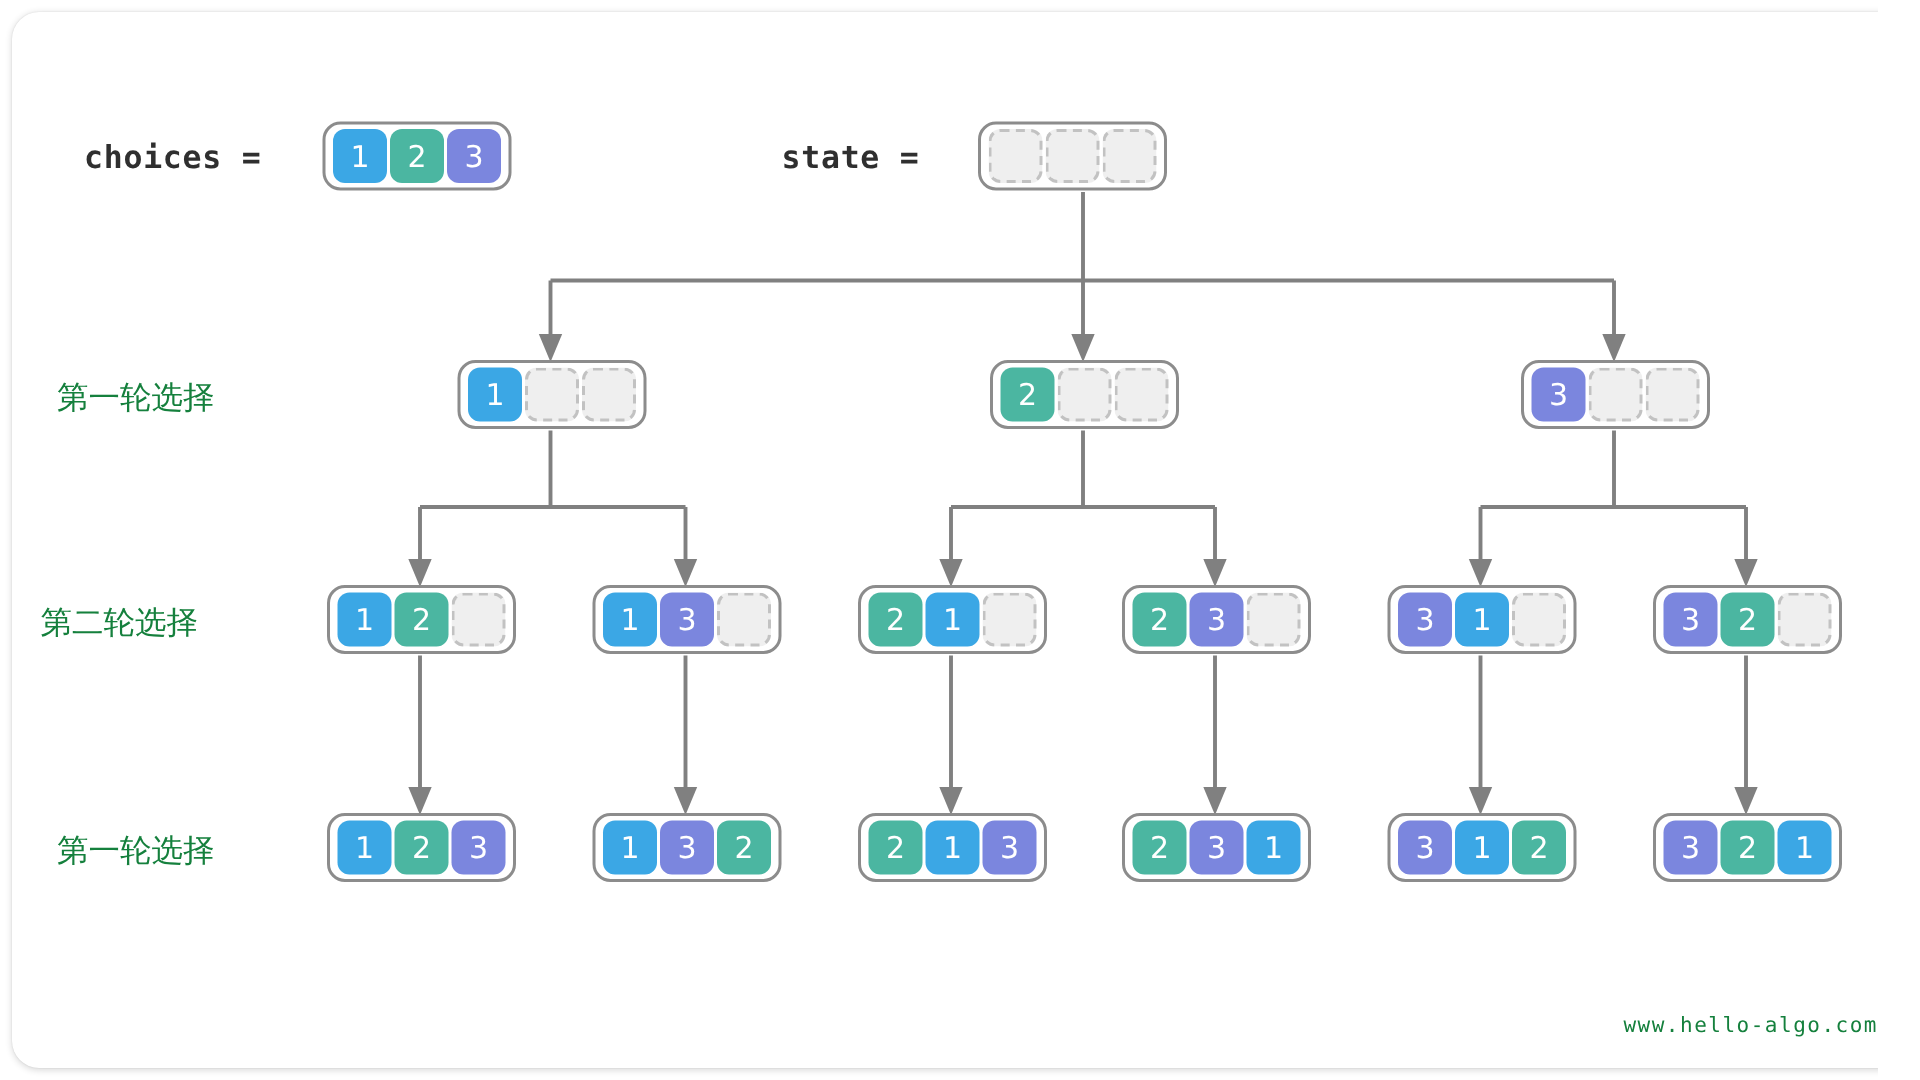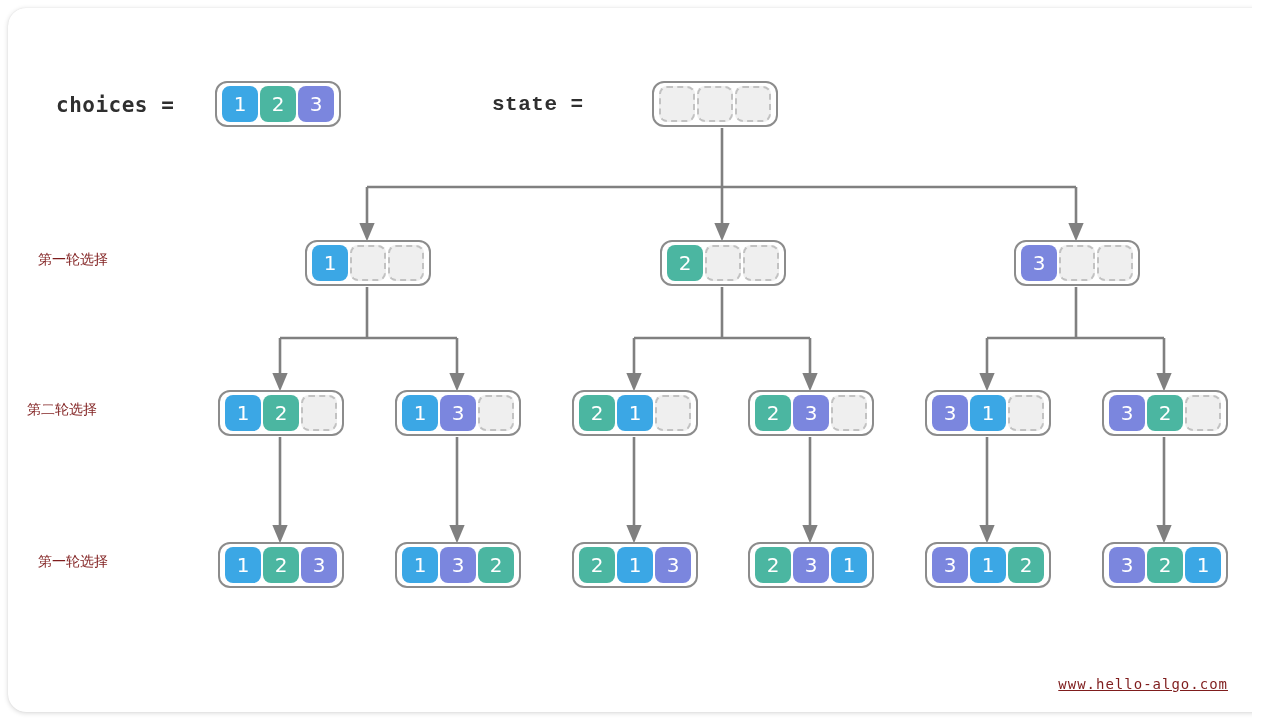--- a/index.html
+++ b/index.html
@@ -49,34 +49,33 @@
     font-family: "DejaVu Sans Mono", "Liberation Mono", monospace;
     font-weight: bold;
     font-size: 21px;
     color: #2f2f2f;
     white-space: nowrap;
     letter-spacing: 0.5px;
   }
   .row-label {
     position: absolute;
     font-family: "DejaVu Sans", "Liberation Sans", sans-serif;
-    font-size: 14px;
-    color: #7f1d1d;
+    font-size: 21px;
+    color: #15803d;
     white-space: nowrap;
   }
   .watermark {
     position: absolute;
-    right: 52px;
+    right: 28px;
     bottom: 28px;
     font-family: "DejaVu Sans Mono", "Liberation Mono", monospace;
     font-size: 14px;
-    color: #7f1d1d;
+    color: #15803d;
     letter-spacing: 1px;
     white-space: nowrap;
-    text-decoration: underline;
   }
 
   
   .array {
     position: absolute;
     display: flex;
     align-items: center;
     padding: 4px;
     border: 2px solid #8c8c8c;
     border-radius: 12px;
@@ -154,21 +153,21 @@
     </svg>
 
     <div class="mono-label" style="left:56px; top:93px;">choices  =</div>
 
     <div class="array" id="root-choices" style="left:215px; top:81px;">
         <div class="cell blue">1</div>
         <div class="cell teal">2</div>
         <div class="cell purple">3</div>
       </div>
 
-    <div class="mono-label" style="left:492px; top:93px;font-family:Liberation Mono, monospace;">state  =</div>
+    <div class="mono-label" style="left:521px; top:93px;">state  =</div>
 
     <div class="array" id="root-state" style="left:652px; top:81px;">
         <div class="cell empty"></div>
         <div class="cell empty"></div>
         <div class="cell empty"></div>
       </div>
 
     <div class="row-label" style="left:38px; top:251px;">第一轮选择</div>
     <div class="row-label" style="left:27px; top:401px;">第二轮选择</div>
     <div class="row-label" style="left:38px; top:553px;">第一轮选择</div>

